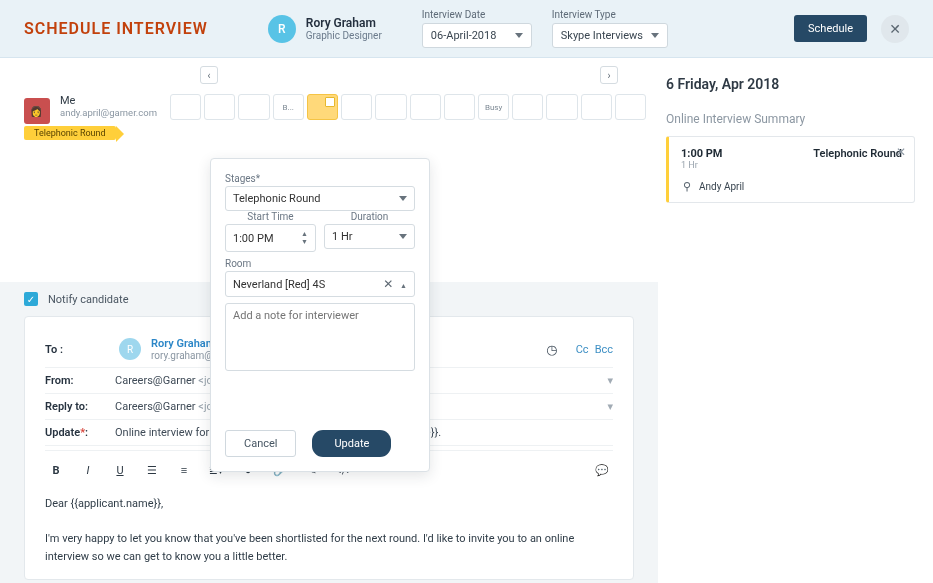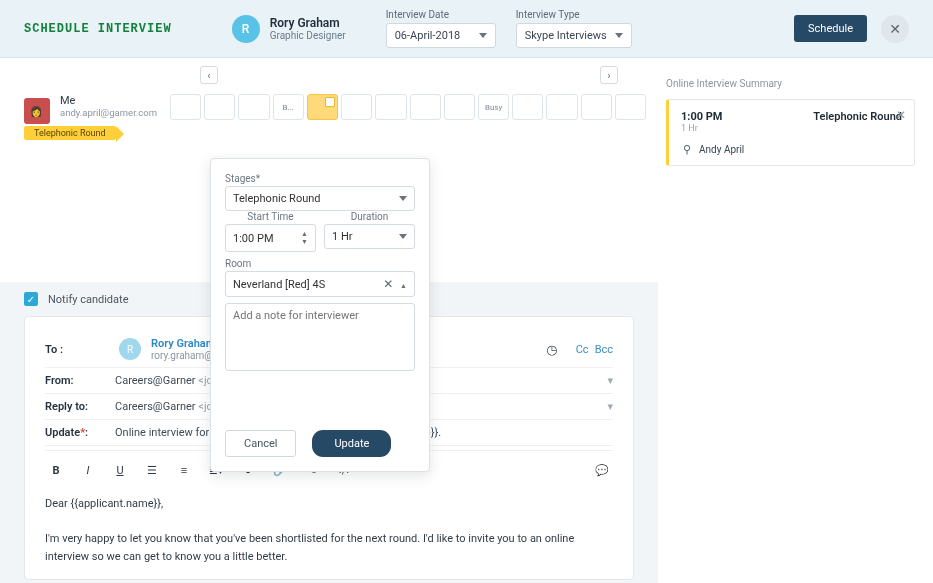--- a/index.html
+++ b/index.html
@@ -1,19 +1,19 @@
 <!DOCTYPE html>
 <html><head>
 <meta charset="utf-8">
 <style>
   * { box-sizing: border-box; margin: 0; padding: 0; font-family: -apple-system, BlinkMacSystemFont, "Segoe UI", Roboto, sans-serif; }
   body { width: 933px; height: 583px; background: #fff; font-size: 12px; color: #333; overflow: hidden; position: relative; }
   
   .topbar { display: flex; align-items: center; background: #e9f2f7; height: 58px; padding: 0 24px; border-bottom: 1px solid #d6e5ef; }
-  .title { font-size: 12px; font-weight: 600; letter-spacing: 1px; color: #15803d; margin-right: 60px; font-family: Liberation Mono, monospace; }
+  .title { font-size: 16px; font-weight: 600; letter-spacing: 1px; color: #c2410c; margin-right: 60px; }
   .candidate { display: flex; align-items: center; margin-right: 40px; }
   .avatar-r { width: 28px; height: 28px; background: #58c3e6; color:#fff; border-radius: 50%; display:flex; align-items:center; justify-content:center; font-weight:500; font-size:12px; margin-right:10px;}
   .cand-name { font-size: 12px; font-weight: 600; color: #24303f;}
   .cand-role { font-size: 10px; color: #6b7b8c; }
   .field-group { margin-right: 20px; }
   .field-label { font-size: 10px; color: #5e6b78; margin-bottom:3px; }
   .dropdown { background: #fff; border: 1px solid #cfd8de; border-radius: 3px; padding: 5px 8px; display: flex; align-items: center; justify-content: space-between; min-width: 110px; cursor: pointer; font-size:11px; color:#3a4651;}
   .chevron-down { width:0; height:0; border-left:4px solid transparent; border-right:4px solid transparent; border-top:5px solid #68737d; margin-left:8px; }
   .btn-schedule { margin-left:auto; background:#264966; color:#fff; border:none; padding:7px 14px; border-radius:3px; font-size:11px; cursor:pointer;}
   .btn-close { width:28px; height:28px; border-radius:50%; background:#e0e7ec; margin-left:14px; display:flex; align-items:center; justify-content:center; cursor:pointer; color:#5a6670; font-size:14px;}
@@ -73,21 +73,21 @@
   .evalue { color:#3f4b57; font-size:11px;}
   .light { color:#98a3ad;}
   .chev-right { margin-left:auto; color:#a1abb4;}
   .star { color:#d7443a;}
   .toolbar { display:flex; gap:10px; padding:8px 0 10px; align-items:center; border-top:1px solid #eef1f3; margin-top:4px;}
   .tbtn { width:22px; height:22px; display:flex; align-items:center; justify-content:center; color:#2c3843; font-size:11px; cursor:pointer; border-radius:3px;}
   .tspacer { flex:1;}
   .ebody { font-size:11px; color:#303d48; line-height:1.6; padding-top:4px;}
 
   .right-date { font-size:14px; color:#2f3a45; font-weight:600;}
-  .right-sub { font-size:10px; color:#8c97a2; margin-top:2px; margin-bottom:10px;}
+  .right-sub { font-size:12px; color:#8c97a2; margin-top:20px; margin-bottom:10px;}
   .summ-card { border:1px solid #e3e7eb; border-left:3px solid #ffcf3a; border-radius:3px; padding: 10px 12px; position:relative;}
   .summ-close { position:absolute; top:8px; right:8px; color:#8c97a2; font-size:12px; cursor:pointer;}
   .summ-head { display:flex; justify-content:space-between; align-items:baseline;}
   .summ-time { font-weight:700; font-size:11px; color:#1f2a34;}
   .summ-stage { font-size:11px; font-weight:600; color:#1f2a34;}
   .summ-dur { font-size:9px; color:#98a3ad;}
   .summ-person { display:flex; align-items:center; gap:6px; margin-top:10px; font-size:10px; color:#3a4651;}
   .person-icon { width:12px;height:12px; display:flex;align-items:center;justify-content:center; font-size:11px; color:#5a6670;}
 
   .bold{font-weight:700}.ital{font-style:italic}.under{text-decoration:underline}
@@ -245,20 +245,21 @@
         <div class="ebody">
           <p>Dear {{applicant.name}},</p>
           <br>
           <p>I'm very happy to let you know that you've been shortlisted for the next round. I'd like to invite you to an online interview so we can get to know you a little better.</p>
         </div>
       </div>
     </div>
   </div>
 
   <div class="right-col">
+    <div class="right-date">6 Friday, Apr 2018</div>
     <div class="right-sub">Online Interview Summary</div>
     <div class="summ-card">
       <div class="summ-close">✕</div>
       <div class="summ-head">
         <div>
           <div class="summ-time">1:00 PM</div>
           <div class="summ-dur">1 Hr</div>
         </div>
         <div class="summ-stage">Telephonic Round</div>
       </div>

